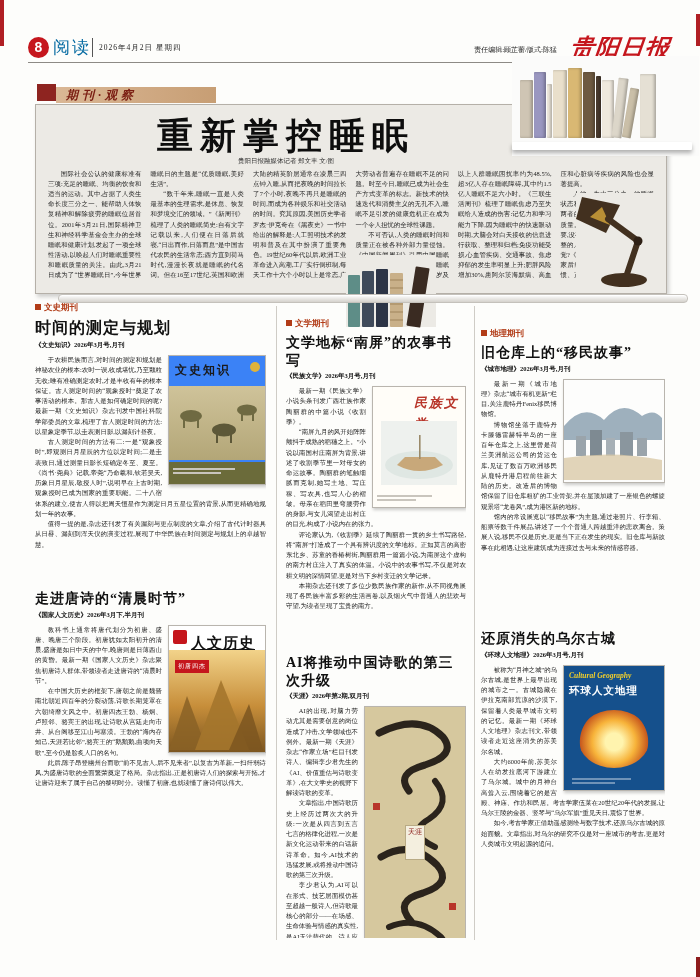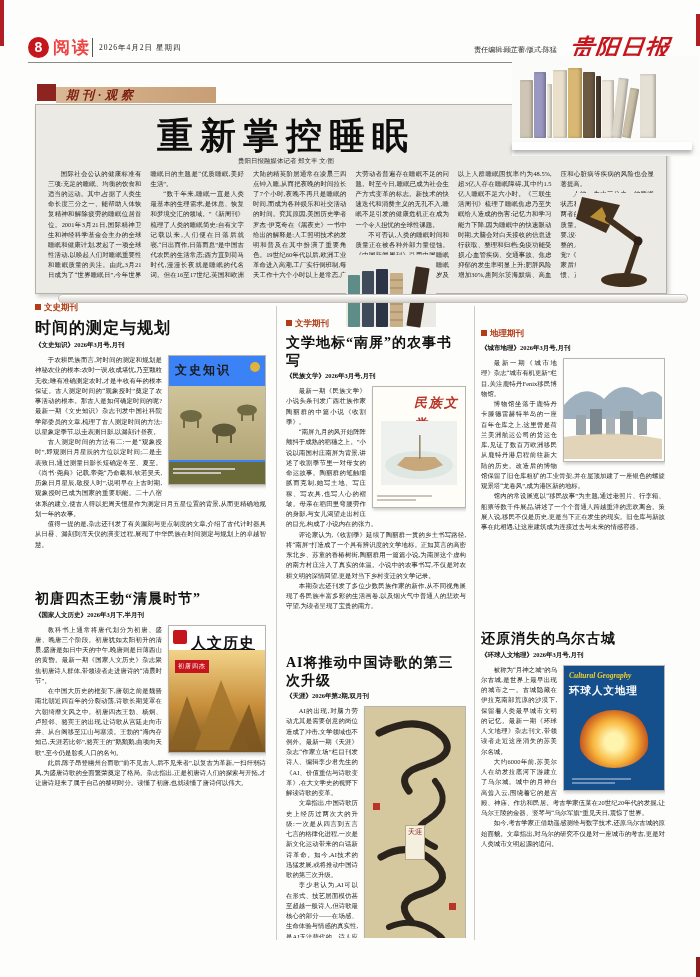--- a/index.html
+++ b/index.html
@@ -10,21 +10,21 @@
   .bleed{position:absolute;background:#b01f24;}
   .bleed.tl{left:0;top:0;width:4px;height:46px;}
   .bleed.tr{right:0;top:14px;width:4px;height:32px;}
   .bleed.br{right:0;bottom:0;width:4px;height:20px;background:#8e1c1c;}
 
   
   .hdr{position:absolute;left:28px;top:36px;width:644px;height:26px;}
   .pageno{position:absolute;left:0;top:1px;width:21px;height:21px;border-radius:50%;
     background:#c5161d;color:#fff;font-family:"Liberation Sans",sans-serif;
     font-weight:bold;font-size:14px;line-height:21px;text-align:center;}
-  .secname{position:absolute;left:25px;top:0;font-size:17px;font-weight:bold;color:#ef4444;letter-spacing:2px;}
+  .secname{position:absolute;left:25px;top:0;font-size:17px;font-weight:normal;color:#0369a1;letter-spacing:2px;}
   .hdr-div{position:absolute;left:64px;top:2px;width:1px;height:19px;background:#555;}
   .hdr-date{position:absolute;left:71px;top:7px;font-size:7.5px;color:#222;letter-spacing:1px;text-align:right;}
   .hdr-ed{position:absolute;right:115px;top:9px;font-size:7px;color:#222;}
   .masthead{position:absolute;right:2px;top:-4px;color:#c5161d;font-size:24px;font-weight:bold;
     font-style:italic;letter-spacing:1px;font-family:"Liberation Serif",serif;transform:skewX(-6deg);}
   .masthead-sub{position:absolute;right:14px;top:22px;font-size:4.5px;color:#c5767a;letter-spacing:2px;}
   .hdr-rule{position:absolute;left:28px;top:62px;width:644px;height:1px;background:#8d8a85;}
 
   
   .kick-sq{position:absolute;left:37px;top:84px;width:19px;height:17px;background:#8e2420;}
@@ -223,21 +223,21 @@
       </div>
       <div>
           <p>于农耕民族而言,对时间的测定和规划是神秘农业的根本:农时一误,收成堪忧,乃至颗粒无收;唯有准确测定农时,才是丰收有年的根本保证。古人测定时间的“观象授时”奠定了农事活动的根本。那古人是如何确定时间的呢?最新一期《文史知识》杂志刊发中国社科院学部委员的文章,梳理了古人测定时间的方法:以星象定季节,以圭表测日影,以漏刻计昼夜。</p>
           <p>古人测定时间的方法有二:一是“观象授时”,即观测日月星辰的方位以定时间;二是圭表致日,通过测量日影长短确定冬至、夏至。《尚书·尧典》记载,帝尧“乃命羲和,钦若昊天,历象日月星辰,敬授人时”,说明早在上古时期,观象授时已成为国家的重要职能。二十八宿体系的建立,使古人得以把周天恒星作为测定日月五星位置的背景,从而更精确地规划一年的农事。</p>
           <p>值得一提的是,杂志还刊发了有关漏刻与更点制度的文章,介绍了古代计时器具从日晷、漏刻到浑天仪的演变过程,展现了中华民族在时间测定与规划上的卓越智慧。</p>
         </div>
     </div>
   </div>
 
   <div class="art" style="left:35px;top:588px;width:231px;height:350px">
-    <div class="a-title small">初唐四杰王勃“清晨时节”</div>
+    <div class="a-title small">走进唐诗的“清晨时节”</div>
     <div class="a-src">《国家人文历史》2026年3月下,半月刊</div>
     <div class="a-body">
       <div class="cover cov-rwls">
         <div class="logo"></div>
         <div class="t">人文历史</div>
         <div class="img">
           <svg width="94" height="100" viewBox="0 0 94 100">
             <polygon points="0,100 18,46 38,100" fill="#8a6226" opacity=".85"></polygon>
             <polygon points="26,100 52,30 80,100" fill="#a4762c" opacity=".9"></polygon>
             <polygon points="60,100 80,54 94,100" fill="#7c5620" opacity=".85"></polygon>
@@ -299,20 +299,21 @@
       <div>
           <p>AI的出现,对脑力劳动尤其是需要创意的岗位造成了冲击,文学领域也不例外。最新一期《天涯》杂志“作家立场”栏目刊发诗人、编辑李少君先生的《AI、价值重估与诗歌变革》,在大文学史的视野下解读诗歌的变革。</p>
           <p>文章指出,中国诗歌历史上经历过两次大的升级:一次是从四言到五言七言的格律化进程,一次是新文化运动带来的白话新诗革命。如今,AI技术的迅猛发展,或将推动中国诗歌的第三次升级。</p>
           <p>李少君认为,AI可以在形式、技艺层面模仿甚至超越一般诗人,但诗歌最核心的部分——在场感、生命体验与情感的真实性,是AI无法替代的。诗人应当直面AI带来的挑战,重估诗歌的价值,回到“诗言志”“诗缘情”的根本,以人的主体性写作回应技术时代的焦虑。</p>
         </div>
     </div>
   </div>
 
   <div class="art" style="left:481px;top:328px;width:184px;height:298px">
     <div class="sec-label"><span class="sq"></span><span>地理期刊</span></div>
+    <div class="a-title small">旧仓库上的“移民故事”</div>
     <div class="a-src">《城市地理》2026年3月号,月刊</div>
     <div class="a-body">
       <div class="cover cov-csdl">
         <svg width="98" height="100" viewBox="0 0 98 100">
           <path d="M0,46 Q20,22 40,40 Q58,18 78,36 Q90,28 98,38 L98,60 L0,60 Z" fill="#7d96a8" opacity=".75"></path>
           <rect x="12" y="56" width="10" height="20" fill="#9aa4ab"></rect>
           <rect x="26" y="50" width="12" height="26" fill="#7e8a92"></rect>
           <rect x="42" y="58" width="9" height="18" fill="#a7b0b6"></rect>
           <rect x="56" y="52" width="13" height="24" fill="#8a969e"></rect>
           <rect x="73" y="58" width="10" height="18" fill="#9aa4ab"></rect>

